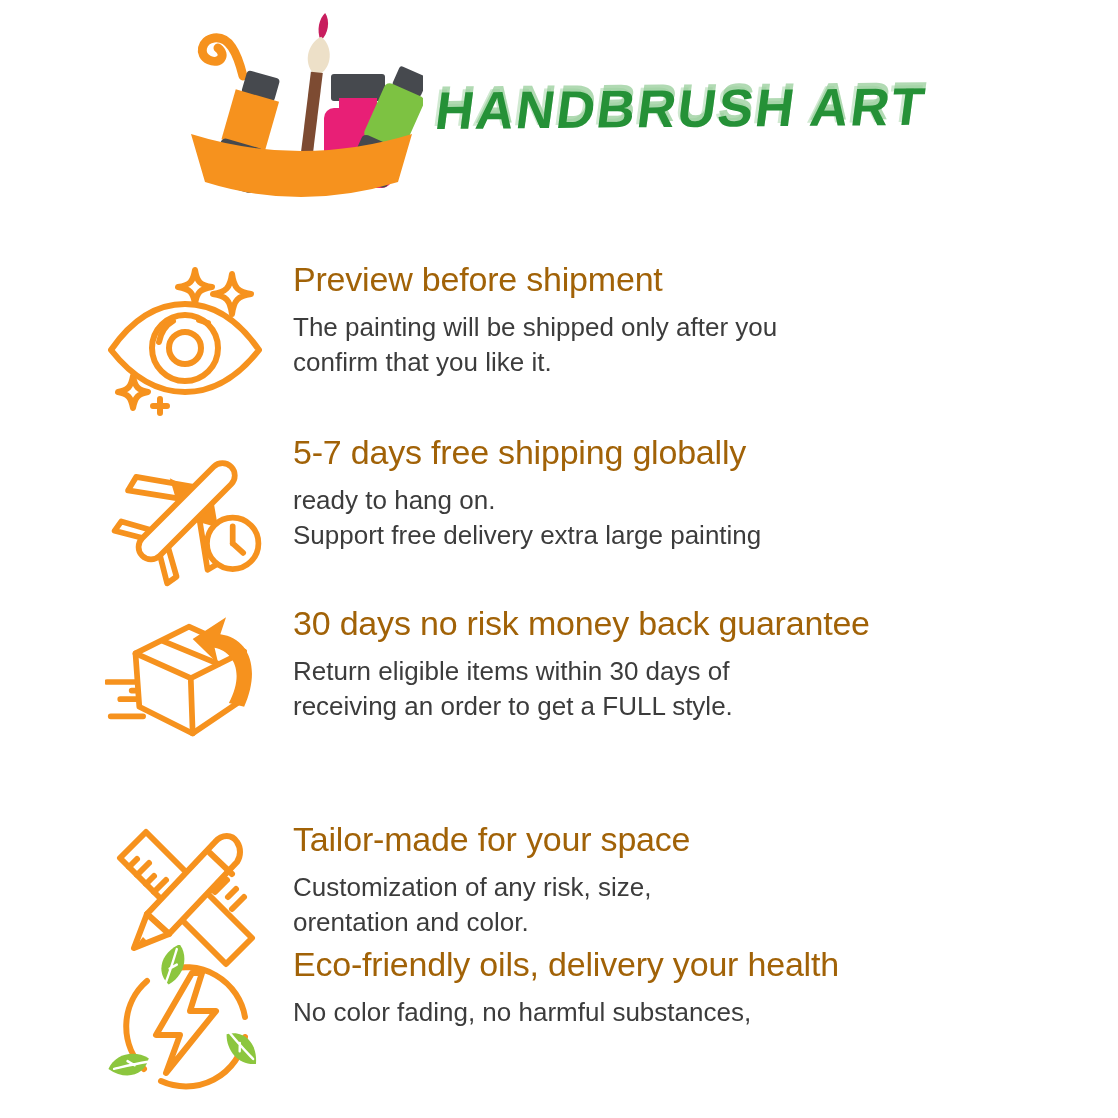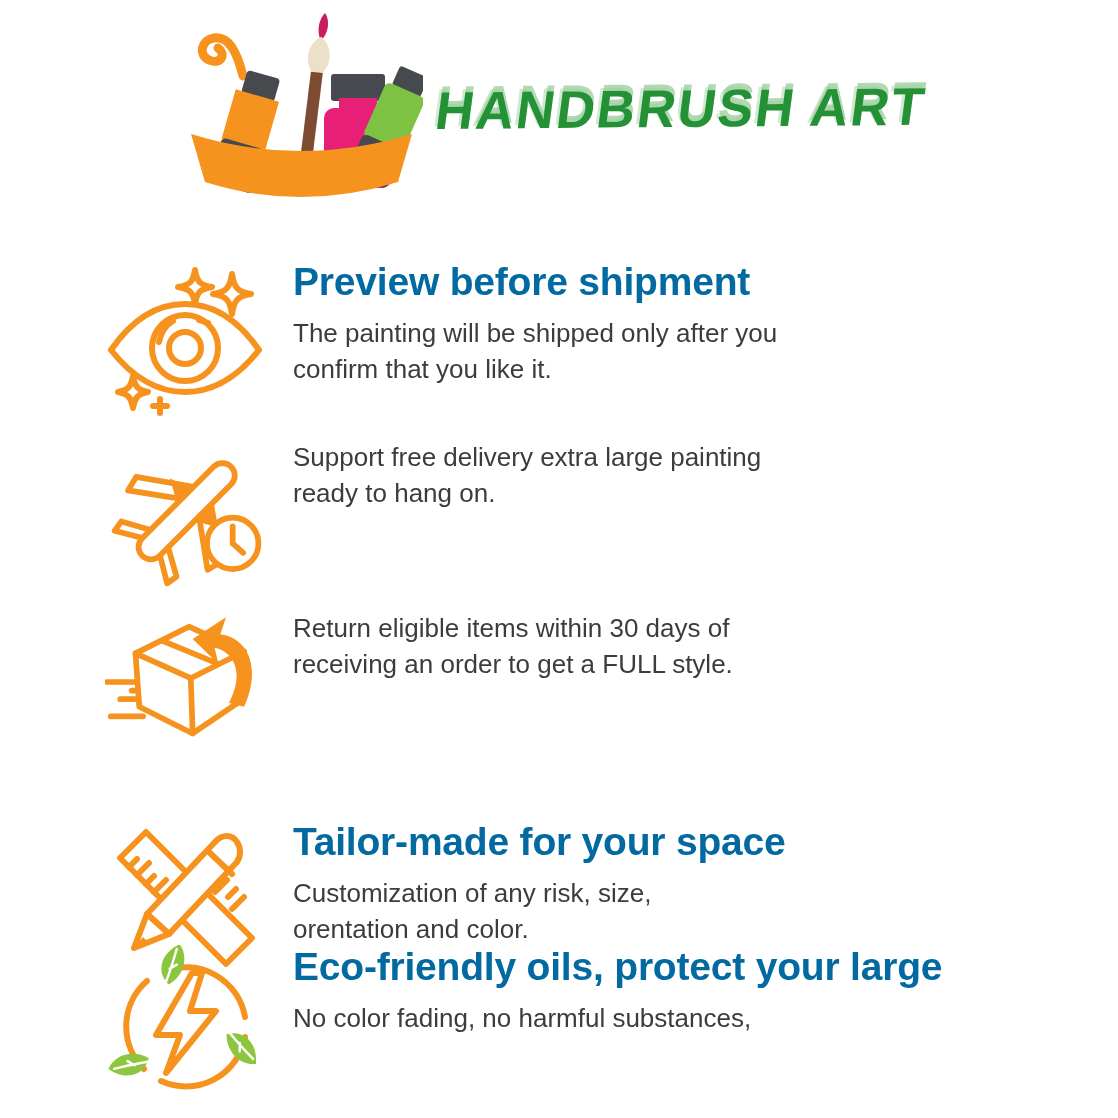--- a/index.html
+++ b/index.html
@@ -22,21 +22,21 @@
     white-space:nowrap;
   }
   
   .feature{position:absolute;left:105px;width:960px;}
   .f1{top:258px;} .f2{top:431px;} .f3{top:602px;} .f4{top:818px;} .f5{top:943px;}
   .icon-box{position:absolute;left:0;top:2px;width:162px;height:156px;}
   .icon-box svg{width:100%;height:100%;}
   .feature .text{margin-left:188px;}
   .feature-title{
     margin:0;
-    font-size:39px;font-weight:bold;color:#0369a1;
+    font-size:34px;font-weight:normal;color:#a16207;
     line-height:1.25;letter-spacing:-0.2px;
     white-space:nowrap;
   }
   .feature-body{
     margin-top:9px;
     font-size:26px;color:#3c3c3c;line-height:1.38;
   }
   .stroke{fill:none;stroke:#F6921E;stroke-width:6;stroke-linecap:round;stroke-linejoin:round;}
   .stroke-w{fill:#ffffff;stroke:#F6921E;stroke-width:6;stroke-linecap:round;stroke-linejoin:round;}
   .solid-o{fill:#F6921E;stroke:none;}
@@ -111,38 +111,40 @@
           <path class="stroke-w" d="M34,91 L18,118 L30,120 L46,91 Z" stroke-width="5"></path>
           <rect class="stroke-w" x="20" y="66" width="132" height="26" rx="13" stroke-width="5"></rect>
           <path class="solid-o" d="M86,64 L98,42 L105,64 Z"></path>
           <path class="solid-o" d="M86,94 L98,116 L105,94 Z"></path>
         </g>
         <circle class="stroke-w" cx="134" cy="112" r="27"></circle>
         <path class="stroke" d="M134,112 L134,94 M134,112 L145,122" stroke-width="5"></path>
       </svg>
     </div>
     <div class="text">
-      <div class="feature-body">
+      <h2 class="feature-title">5-7 days free shipping globally</h2>
+      <div class="feature-body">
+        <div>ready to hang on.</div>
         <div>Support free delivery extra large painting</div>
-        <div>ready to hang on.</div>
       </div>
     </div>
   </section>
 
   <section class="feature f3">
     <div class="icon-box">
       <svg viewBox="0 0 170 156" aria-hidden="true">
         <path class="stroke" d="M2,78 L36,78 M16,96 L52,96 M6,114 L40,114 M28,87 L44,87" stroke-width="5"></path>
         <path class="stroke-w" d="M88,20 L146,46 L142,98 L92,132 L36,104 L32,48 Z" stroke-width="5.5"></path>
         <path class="stroke" d="M32,48 L90,74 L146,46 M90,74 L92,132" stroke-width="5.5"></path>
         <path class="stroke" d="M61,35 L119,59" stroke-width="5.5"></path>
         <path class="solid-o" d="M146,104 C164,64 151,32 121,28 L127,10 L92,33 L119,59 L115,42 C135,46 147,68 130,100 Z"></path>
       </svg>
     </div>
     <div class="text">
+      <h2 class="feature-title">30 days no risk money back guarantee</h2>
       <div class="feature-body">
         <div>Return eligible items within 30 days of</div>
         <div>receiving an order to get a FULL style.</div>
       </div>
     </div>
   </section>
 
   <section class="feature f4">
     <div class="icon-box">
       <svg viewBox="0 0 160 156" aria-hidden="true">
@@ -181,20 +183,20 @@
           <path d="M0,18 C-9,4 -1,-14 21,-18 C27,-2 16,14 0,18 Z" fill="#8CC63E"></path>
           <path d="M-2,15 C6,4 12,-6 17,-14 M5,3 L13,1" fill="none" stroke="#ffffff" stroke-width="2.4" stroke-linecap="round"></path>
         </g>
         <g transform="translate(30,126) rotate(225)">
           <path d="M0,18 C-9,4 -1,-14 21,-18 C27,-2 16,14 0,18 Z" fill="#8CC63E"></path>
           <path d="M-2,15 C6,4 12,-6 17,-14 M5,3 L13,1" fill="none" stroke="#ffffff" stroke-width="2.4" stroke-linecap="round"></path>
         </g>
       </svg>
     </div>
     <div class="text">
-      <h2 class="feature-title">Eco-friendly oils, protect your large</h2>
+      <h2 class="feature-title">Eco-friendly oils, delivery your health</h2>
       <div class="feature-body">
         <div>No color fading, no harmful substances,</div>
       </div>
     </div>
   </section>
 
 </div>
 
 </body></html>

